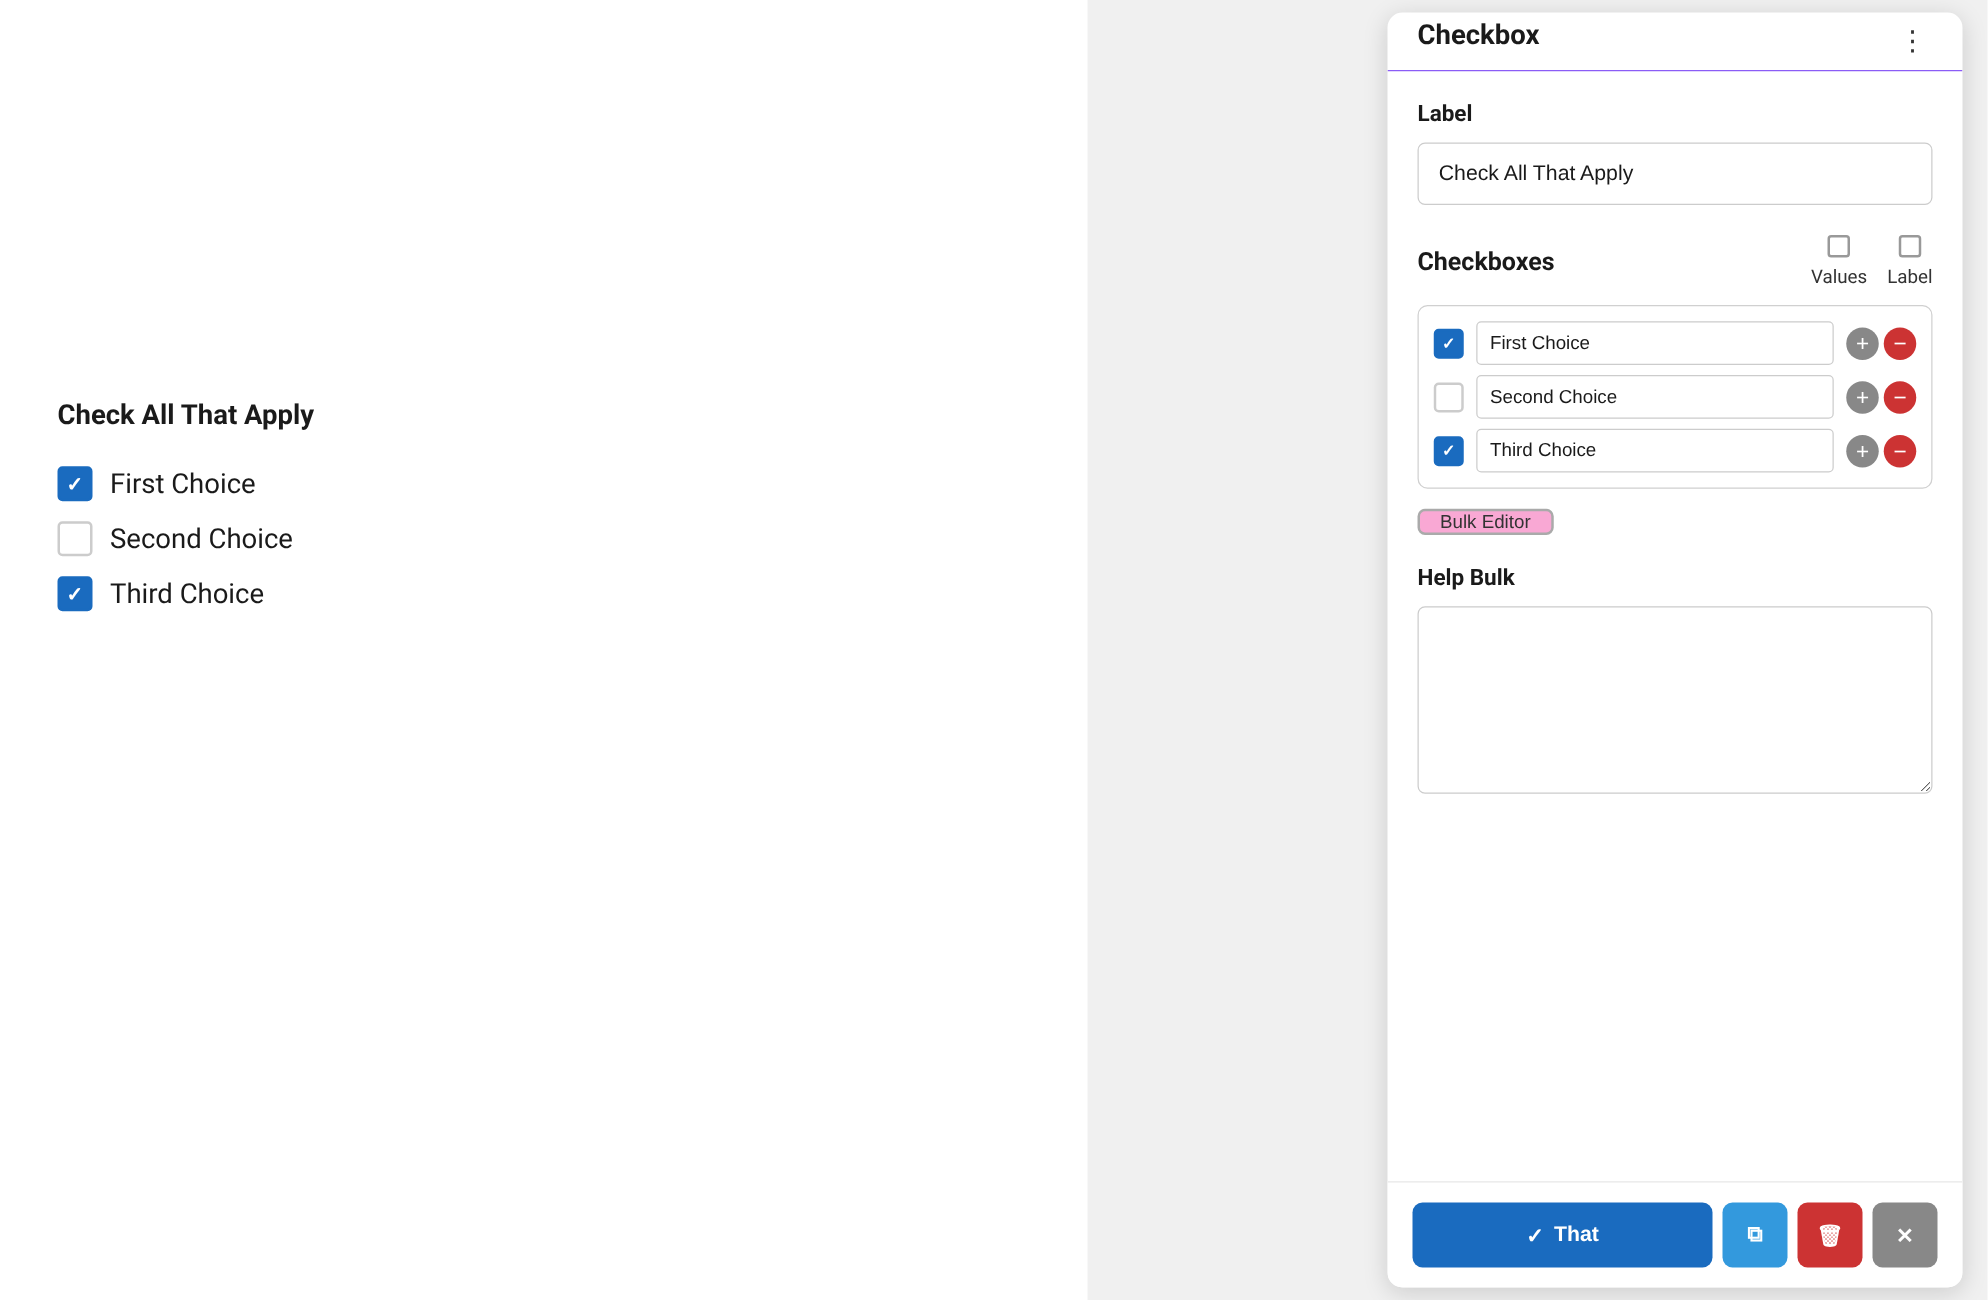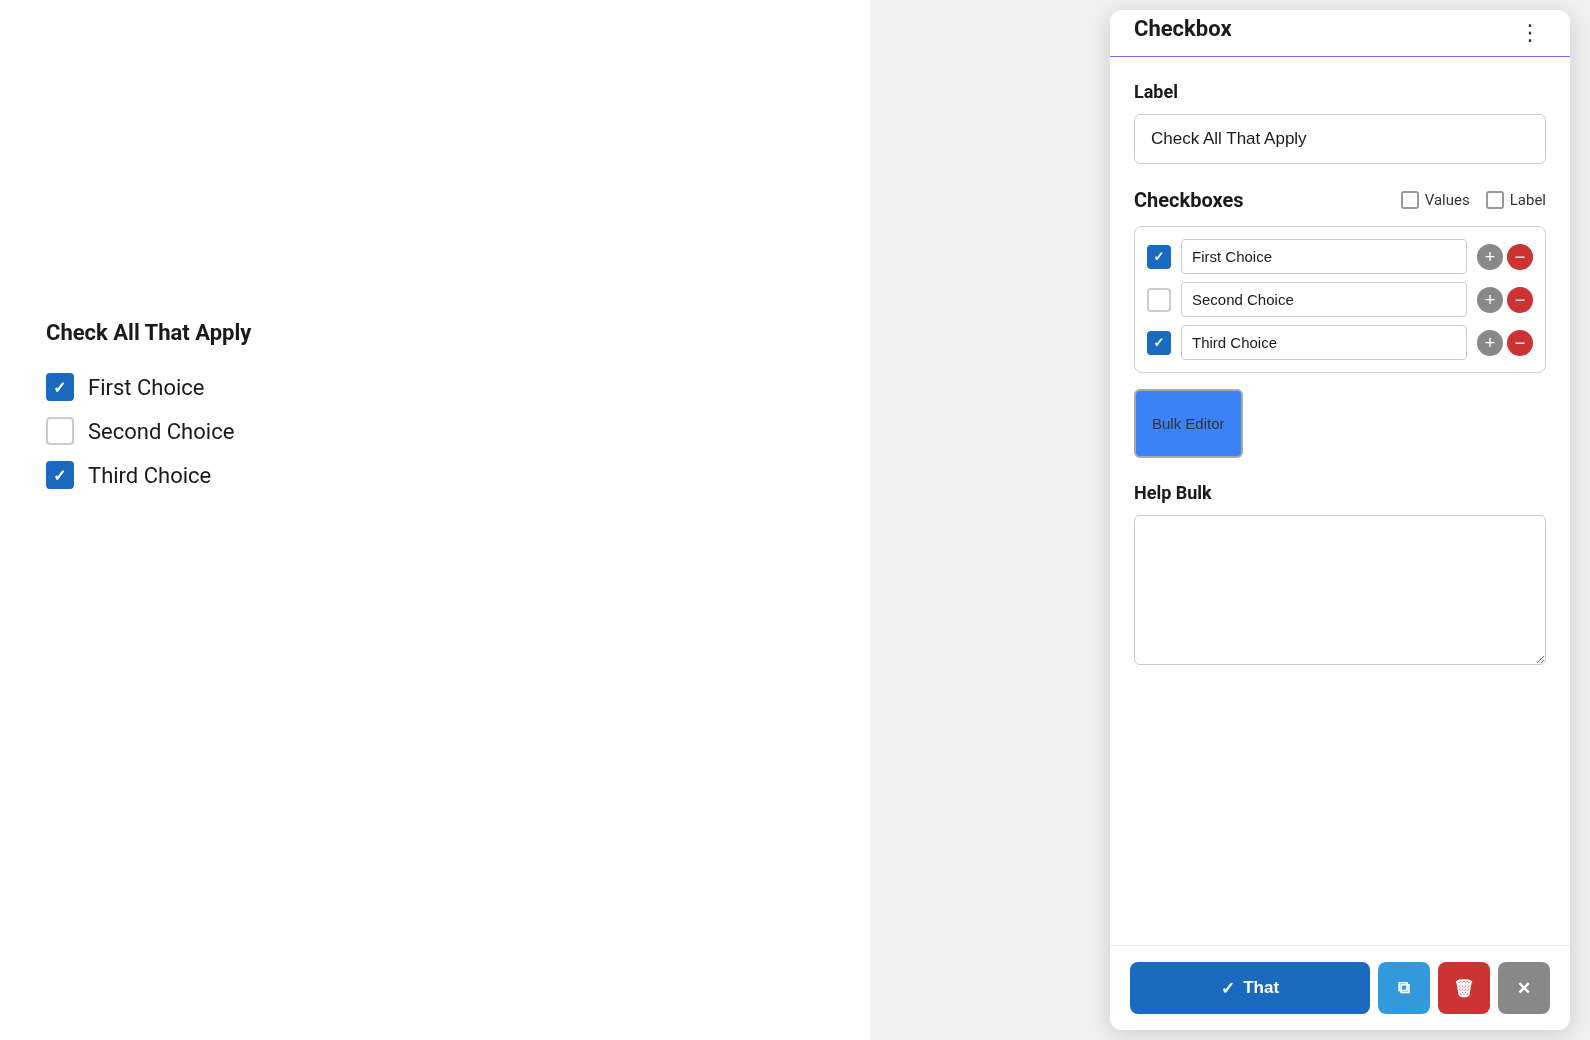--- a/index.html
+++ b/index.html
@@ -153,20 +153,21 @@
       font-weight: 700;
       color: #1a1a1a;
       flex: 1;
     }
 
     .toggle-option {
       display: flex;
       align-items: center;
       gap: 6px;
       margin-left: 16px;
+      flex-direction: column;
     }
 
     .toggle-checkbox {
       width: 18px;
       height: 18px;
       border: 2px solid #999;
       border-radius: 3px;
       background: white;
     }
 
@@ -258,24 +259,24 @@
       font-size: 18px;
       cursor: pointer;
       display: flex;
       align-items: center;
       justify-content: center;
       line-height: 1;
     }
 
     
     .bulk-editor-btn {
-      background: #3b82f6;
+      background: #f9a8d4;
       border: 2px solid #aaaaaa;
       border-radius: 6px;
-      padding: 24px 16px;
+      padding: 0 16px;
       font-size: 15px;
       color: #333;
       cursor: pointer;
       margin-bottom: 24px;
     }
 
     
     .help-text-area {
       width: 100%;
       border: 1px solid #cccccc;

